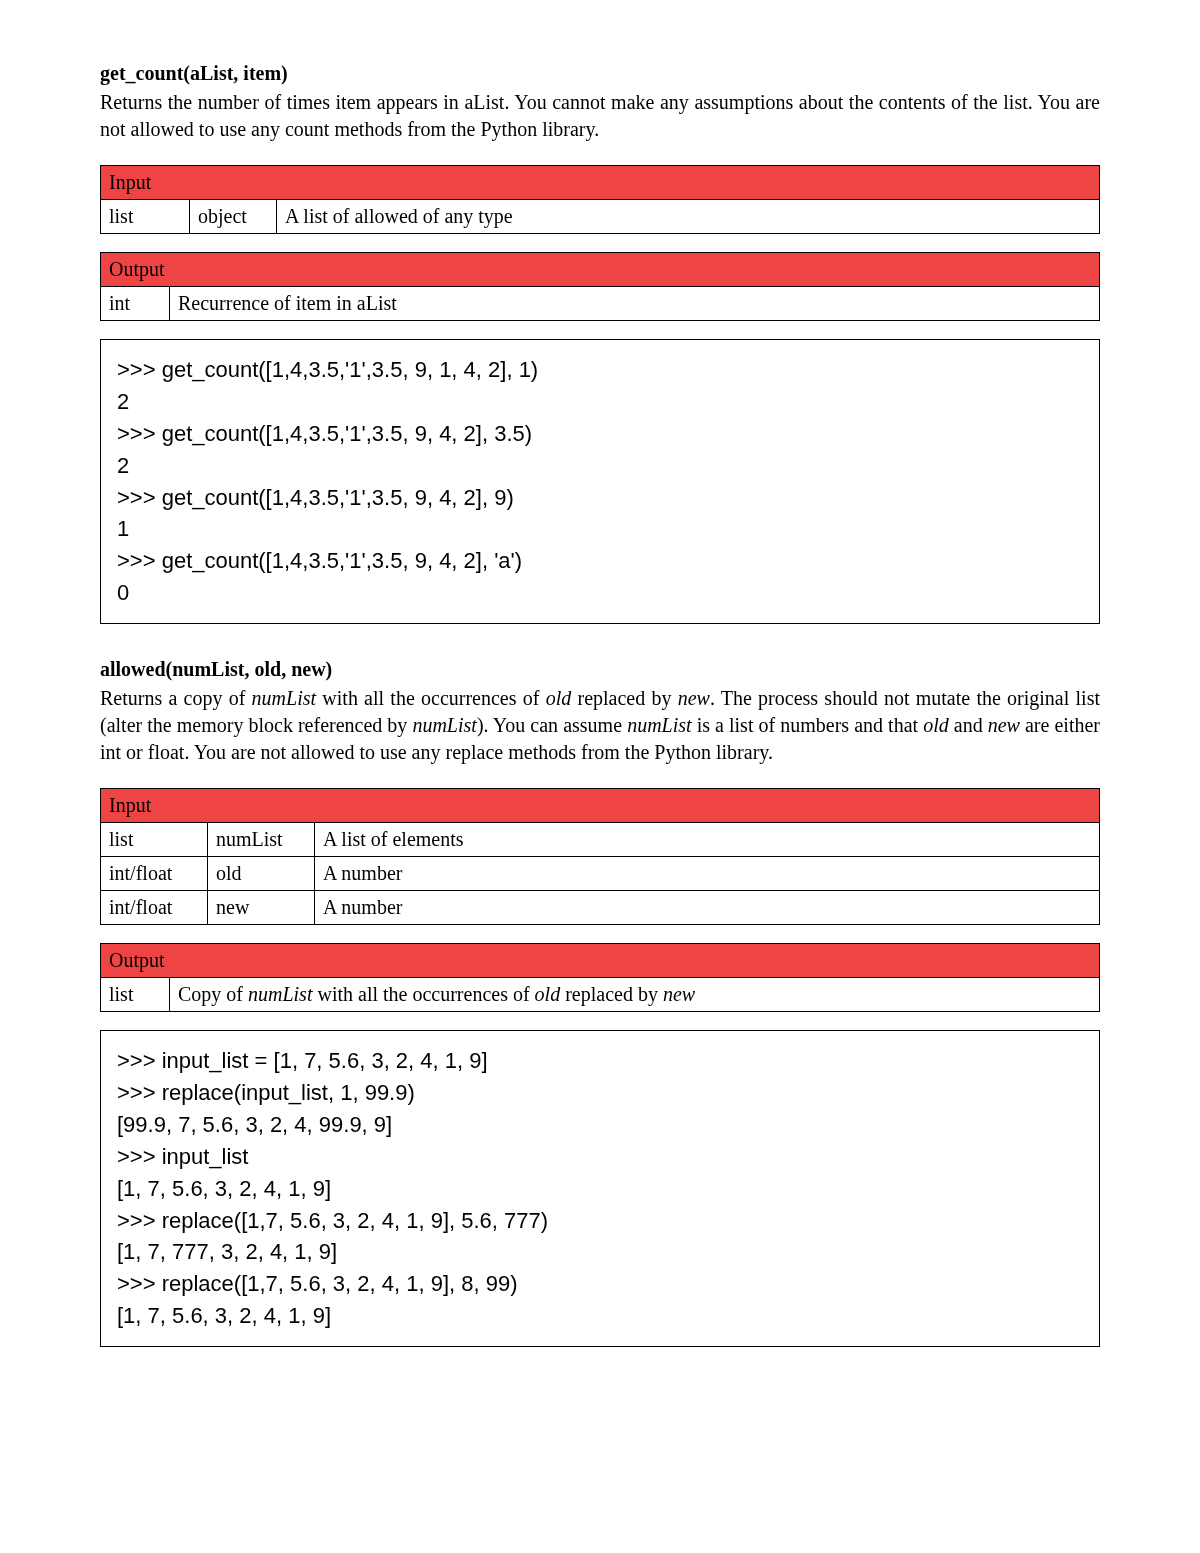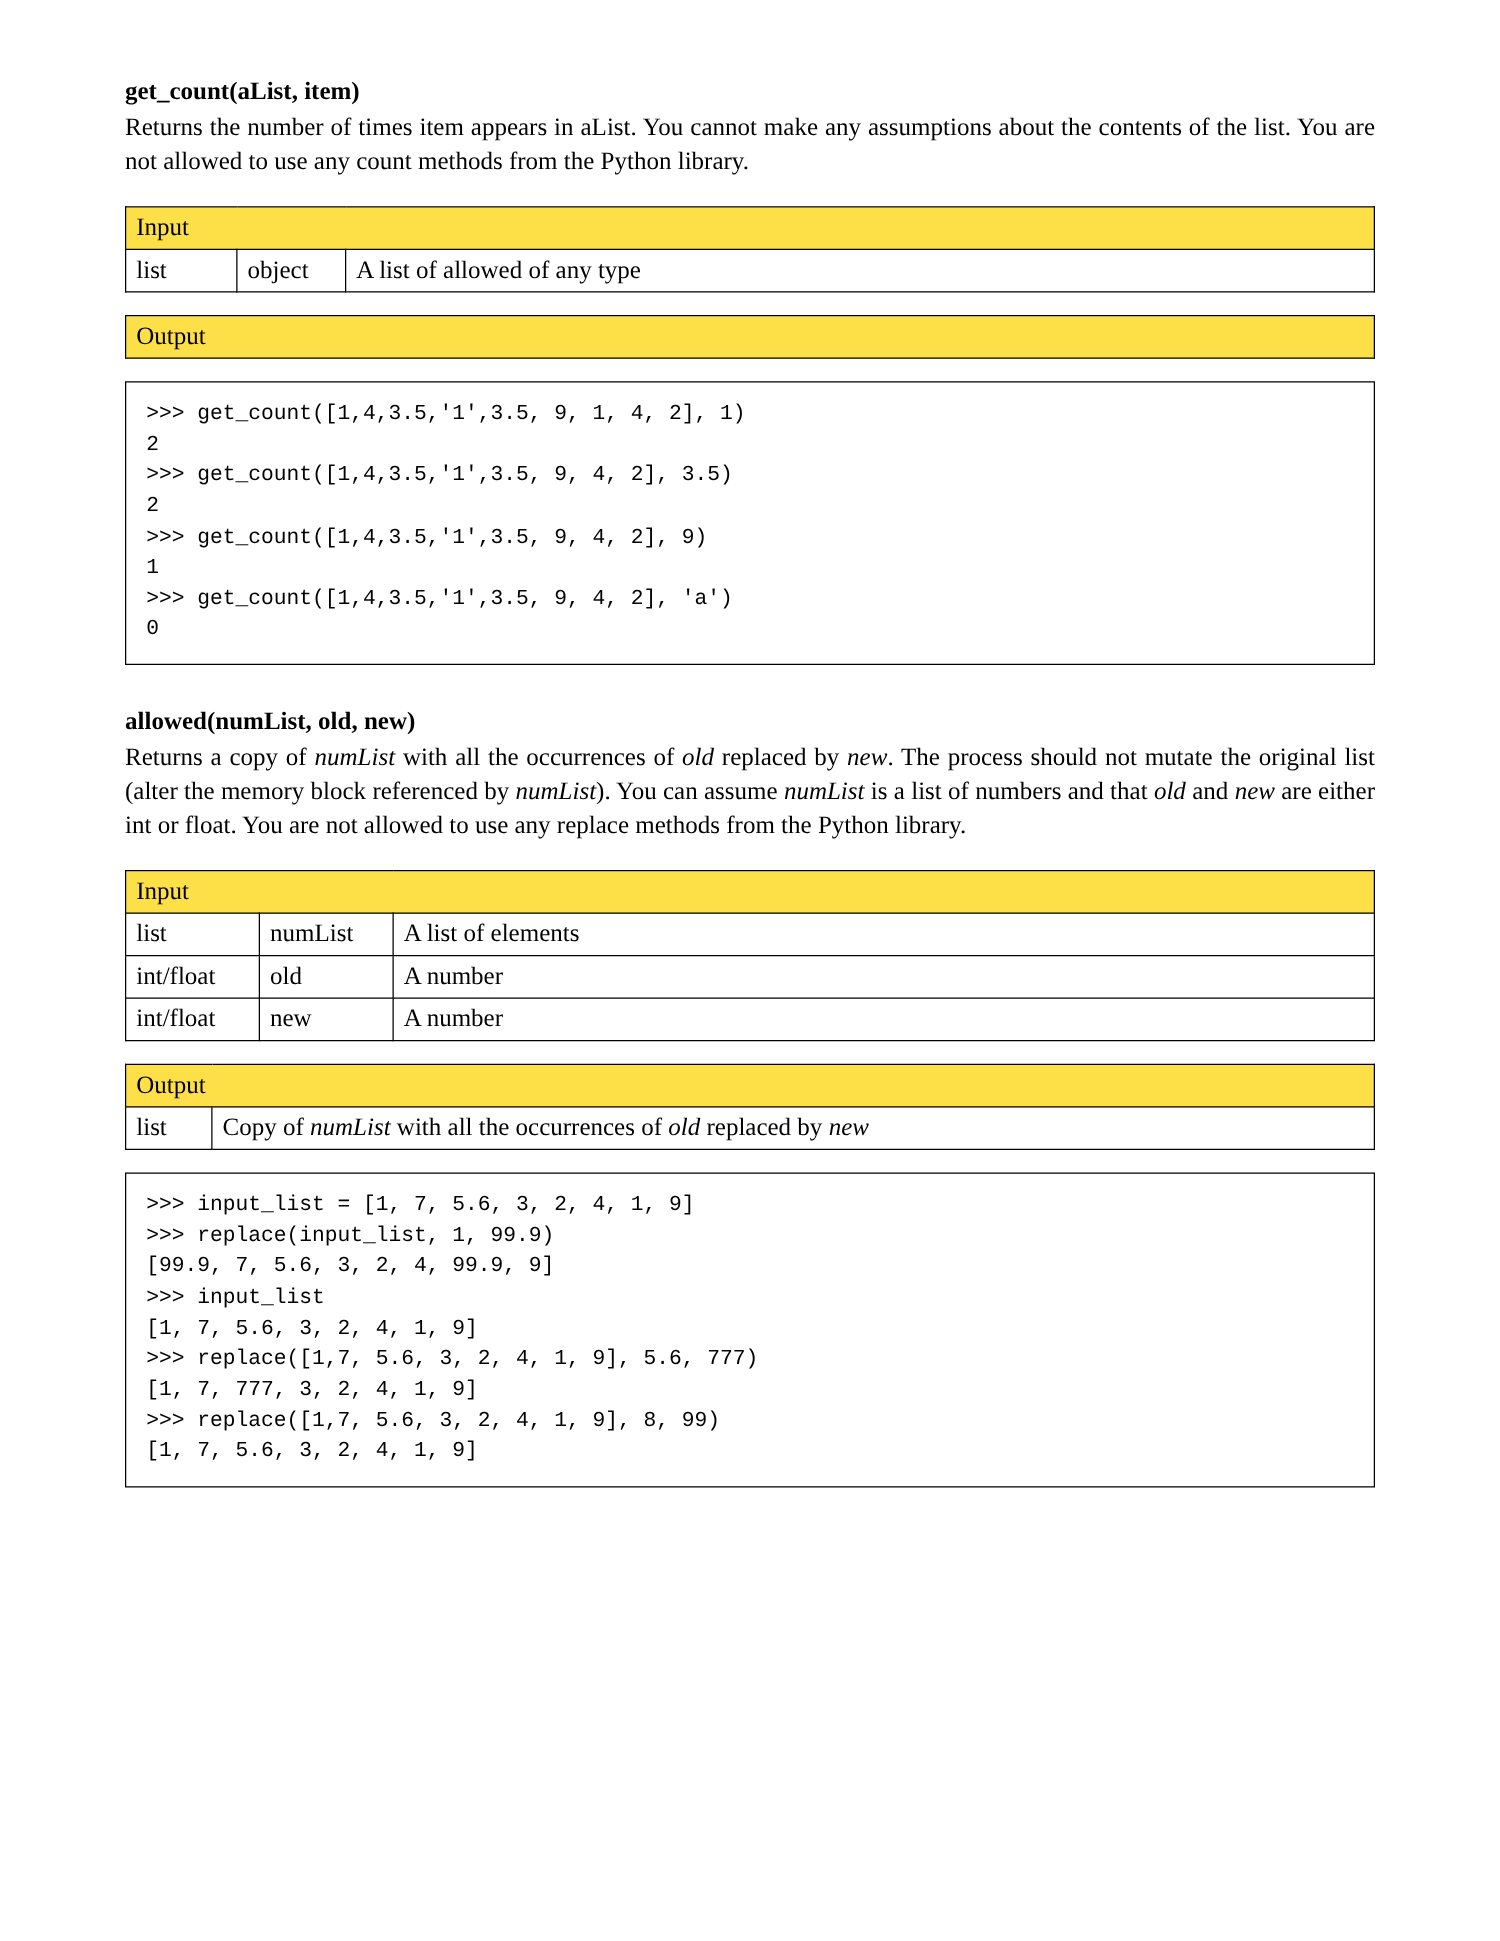--- a/index.html
+++ b/index.html
@@ -28,27 +28,27 @@
   td, th {
     border: 1px solid #000;
     padding: 3px 8px;
     text-align: left;
     font-weight: normal;
     font-size: 20px;
     font-family: "Times New Roman", Times, serif;
     vertical-align: top;
   }
   .hdr {
-    background: #fde047;
+    background: #ef4444;
   }
   .codebox {
     border: 1px solid #000;
     padding: 14px 16px;
-    font-family: Liberation Mono, monospace;
-    font-size: 17px;
+    font-family: Liberation Sans, sans-serif;
+    font-size: 22px;
     white-space: pre;
     line-height: 1.45;
     margin-bottom: 32px;
   }
   .italic { font-style: italic; }
   .w-type1 { width: 72px; }
   .w-name1 { width: 70px; }
   .w-type2 { width: 90px; }
   .w-name2 { width: 90px; }
   .w-out   { width: 52px; }
@@ -71,20 +71,24 @@
     <td>A list of allowed of any type</td>
   </tr>
 </tbody>
   </table>
 
 <table>
   <tbody>
       <tr>
         <td class="hdr" colspan="2">Output</td>
       </tr>
+  <tr>
+    <td class="w-out">int</td>
+    <td>Recurrence of item in aList</td>
+  </tr>
 </tbody>
   </table>
 
 <div class="codebox">&gt;&gt;&gt; get_count([1,4,3.5,'1',3.5, 9, 1, 4, 2], 1)
 2
 &gt;&gt;&gt; get_count([1,4,3.5,'1',3.5, 9, 4, 2], 3.5)
 2
 &gt;&gt;&gt; get_count([1,4,3.5,'1',3.5, 9, 4, 2], 9)
 1
 &gt;&gt;&gt; get_count([1,4,3.5,'1',3.5, 9, 4, 2], 'a')

